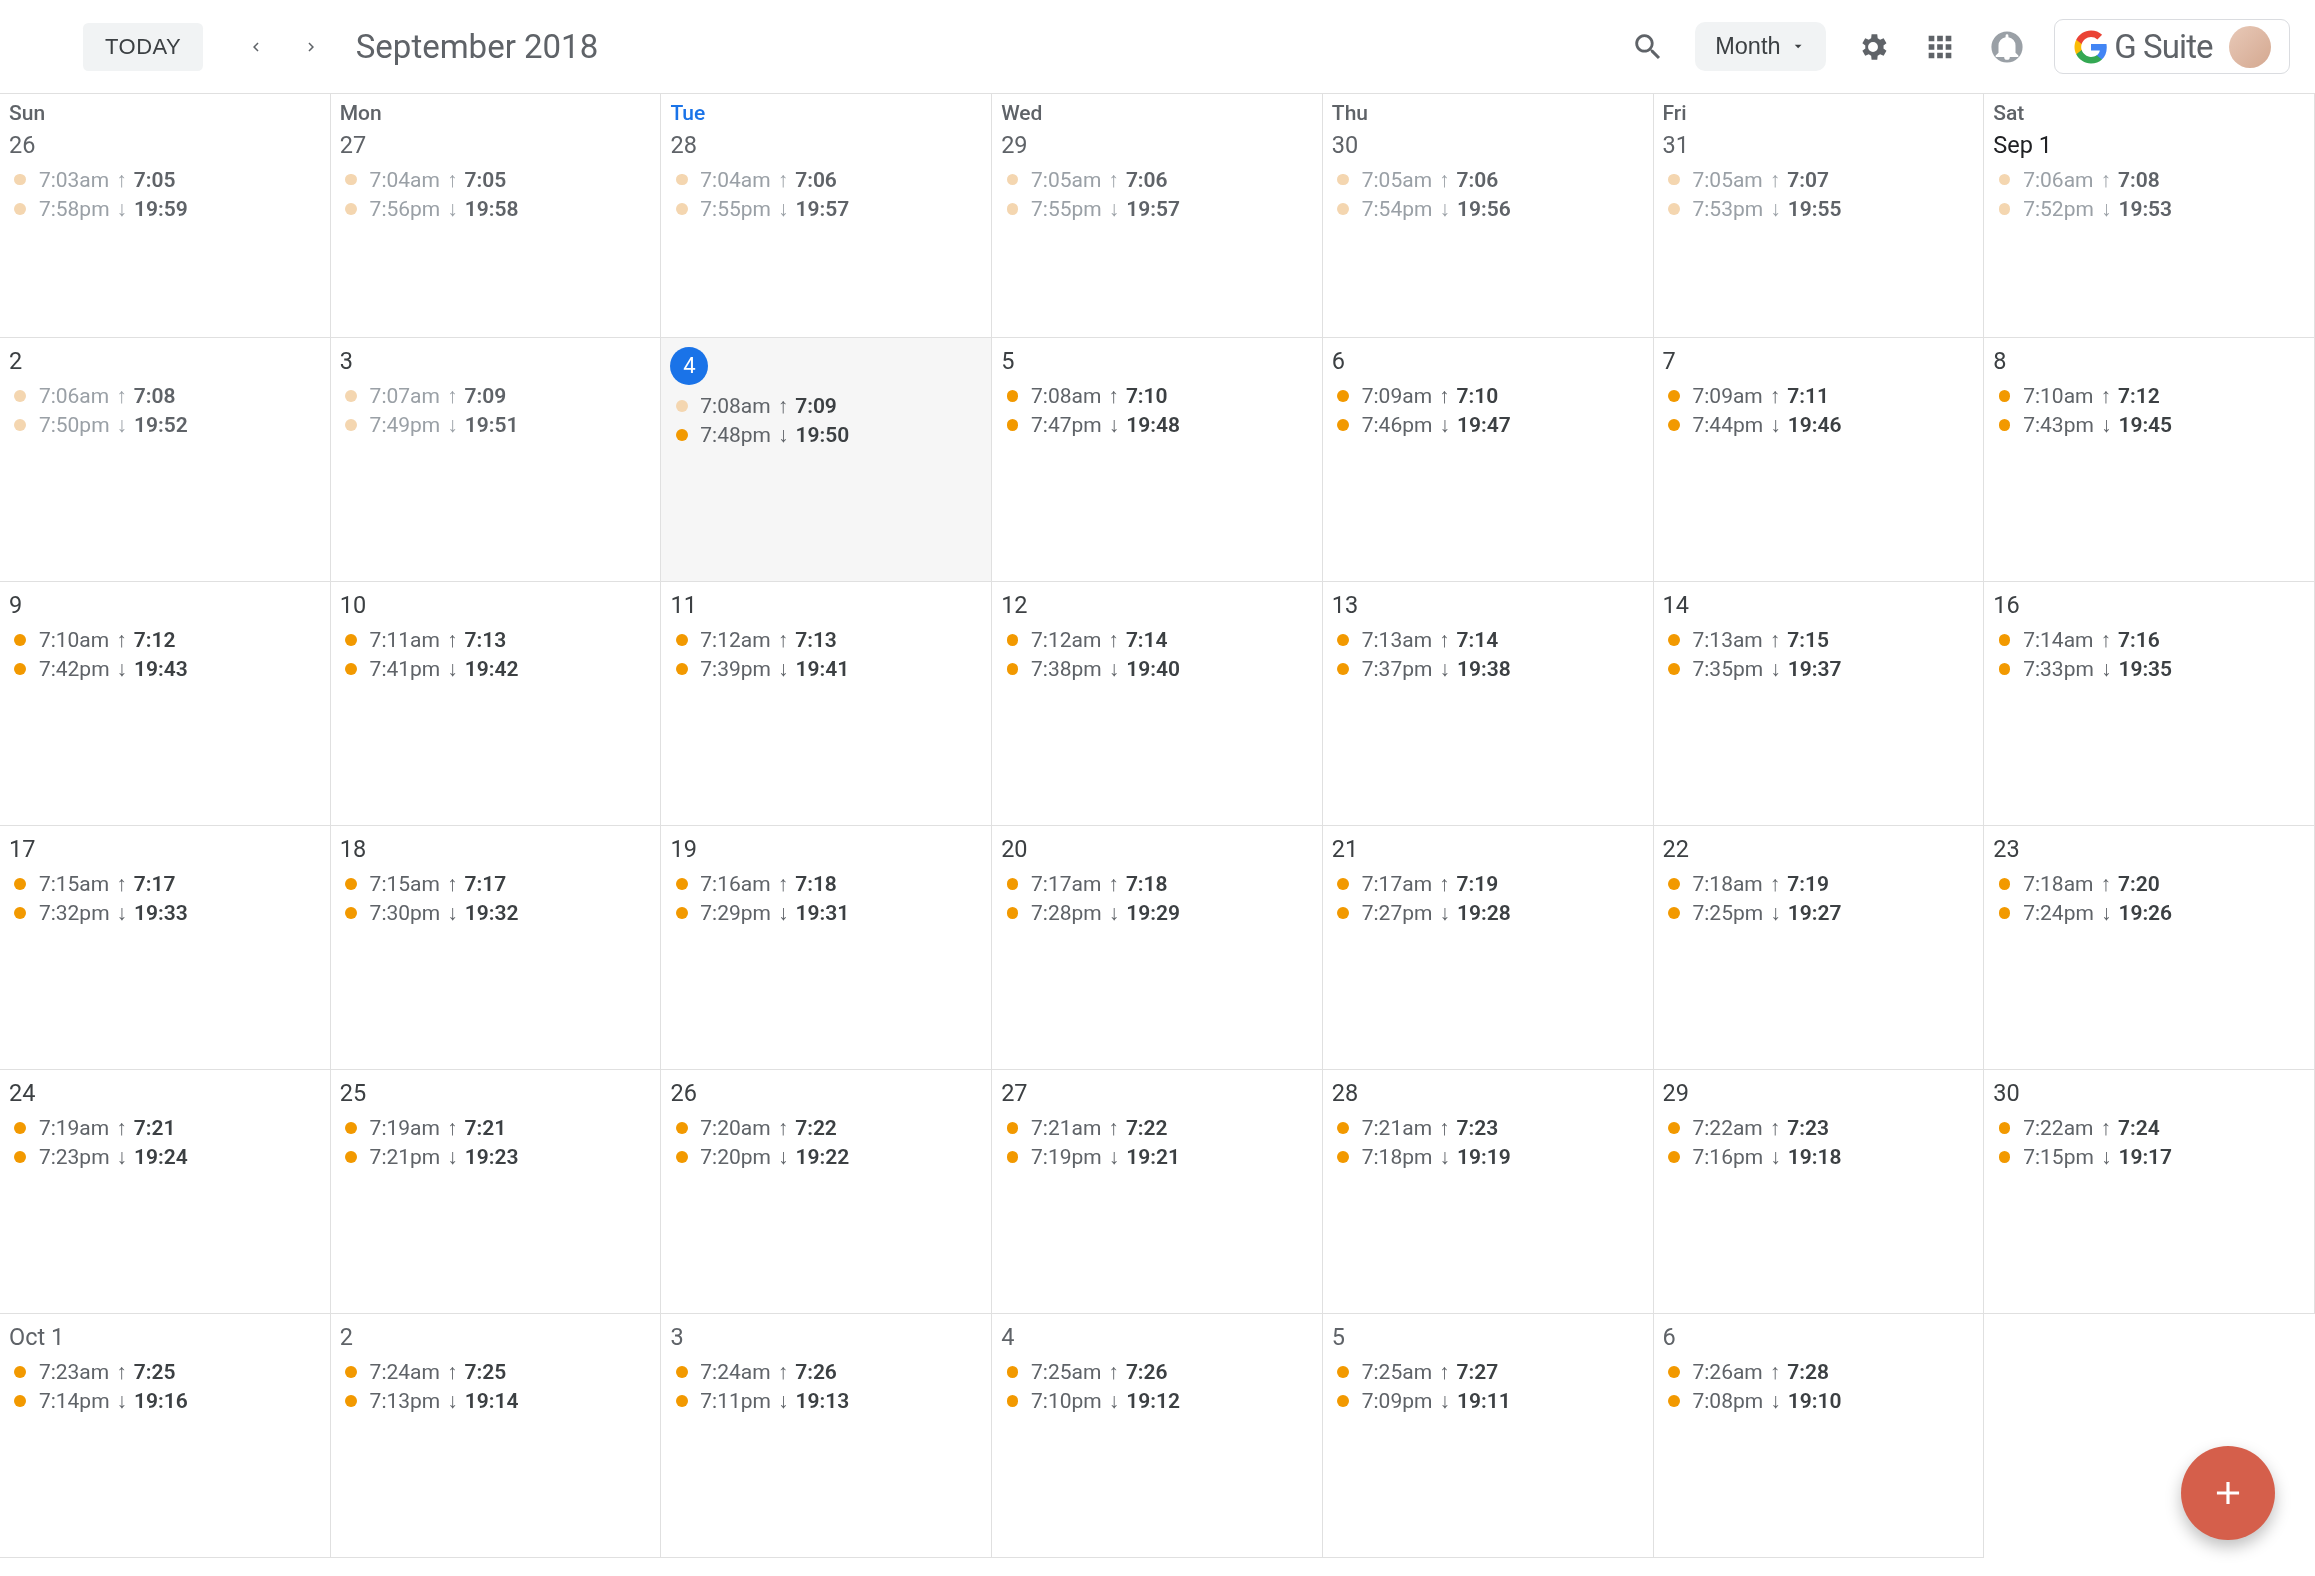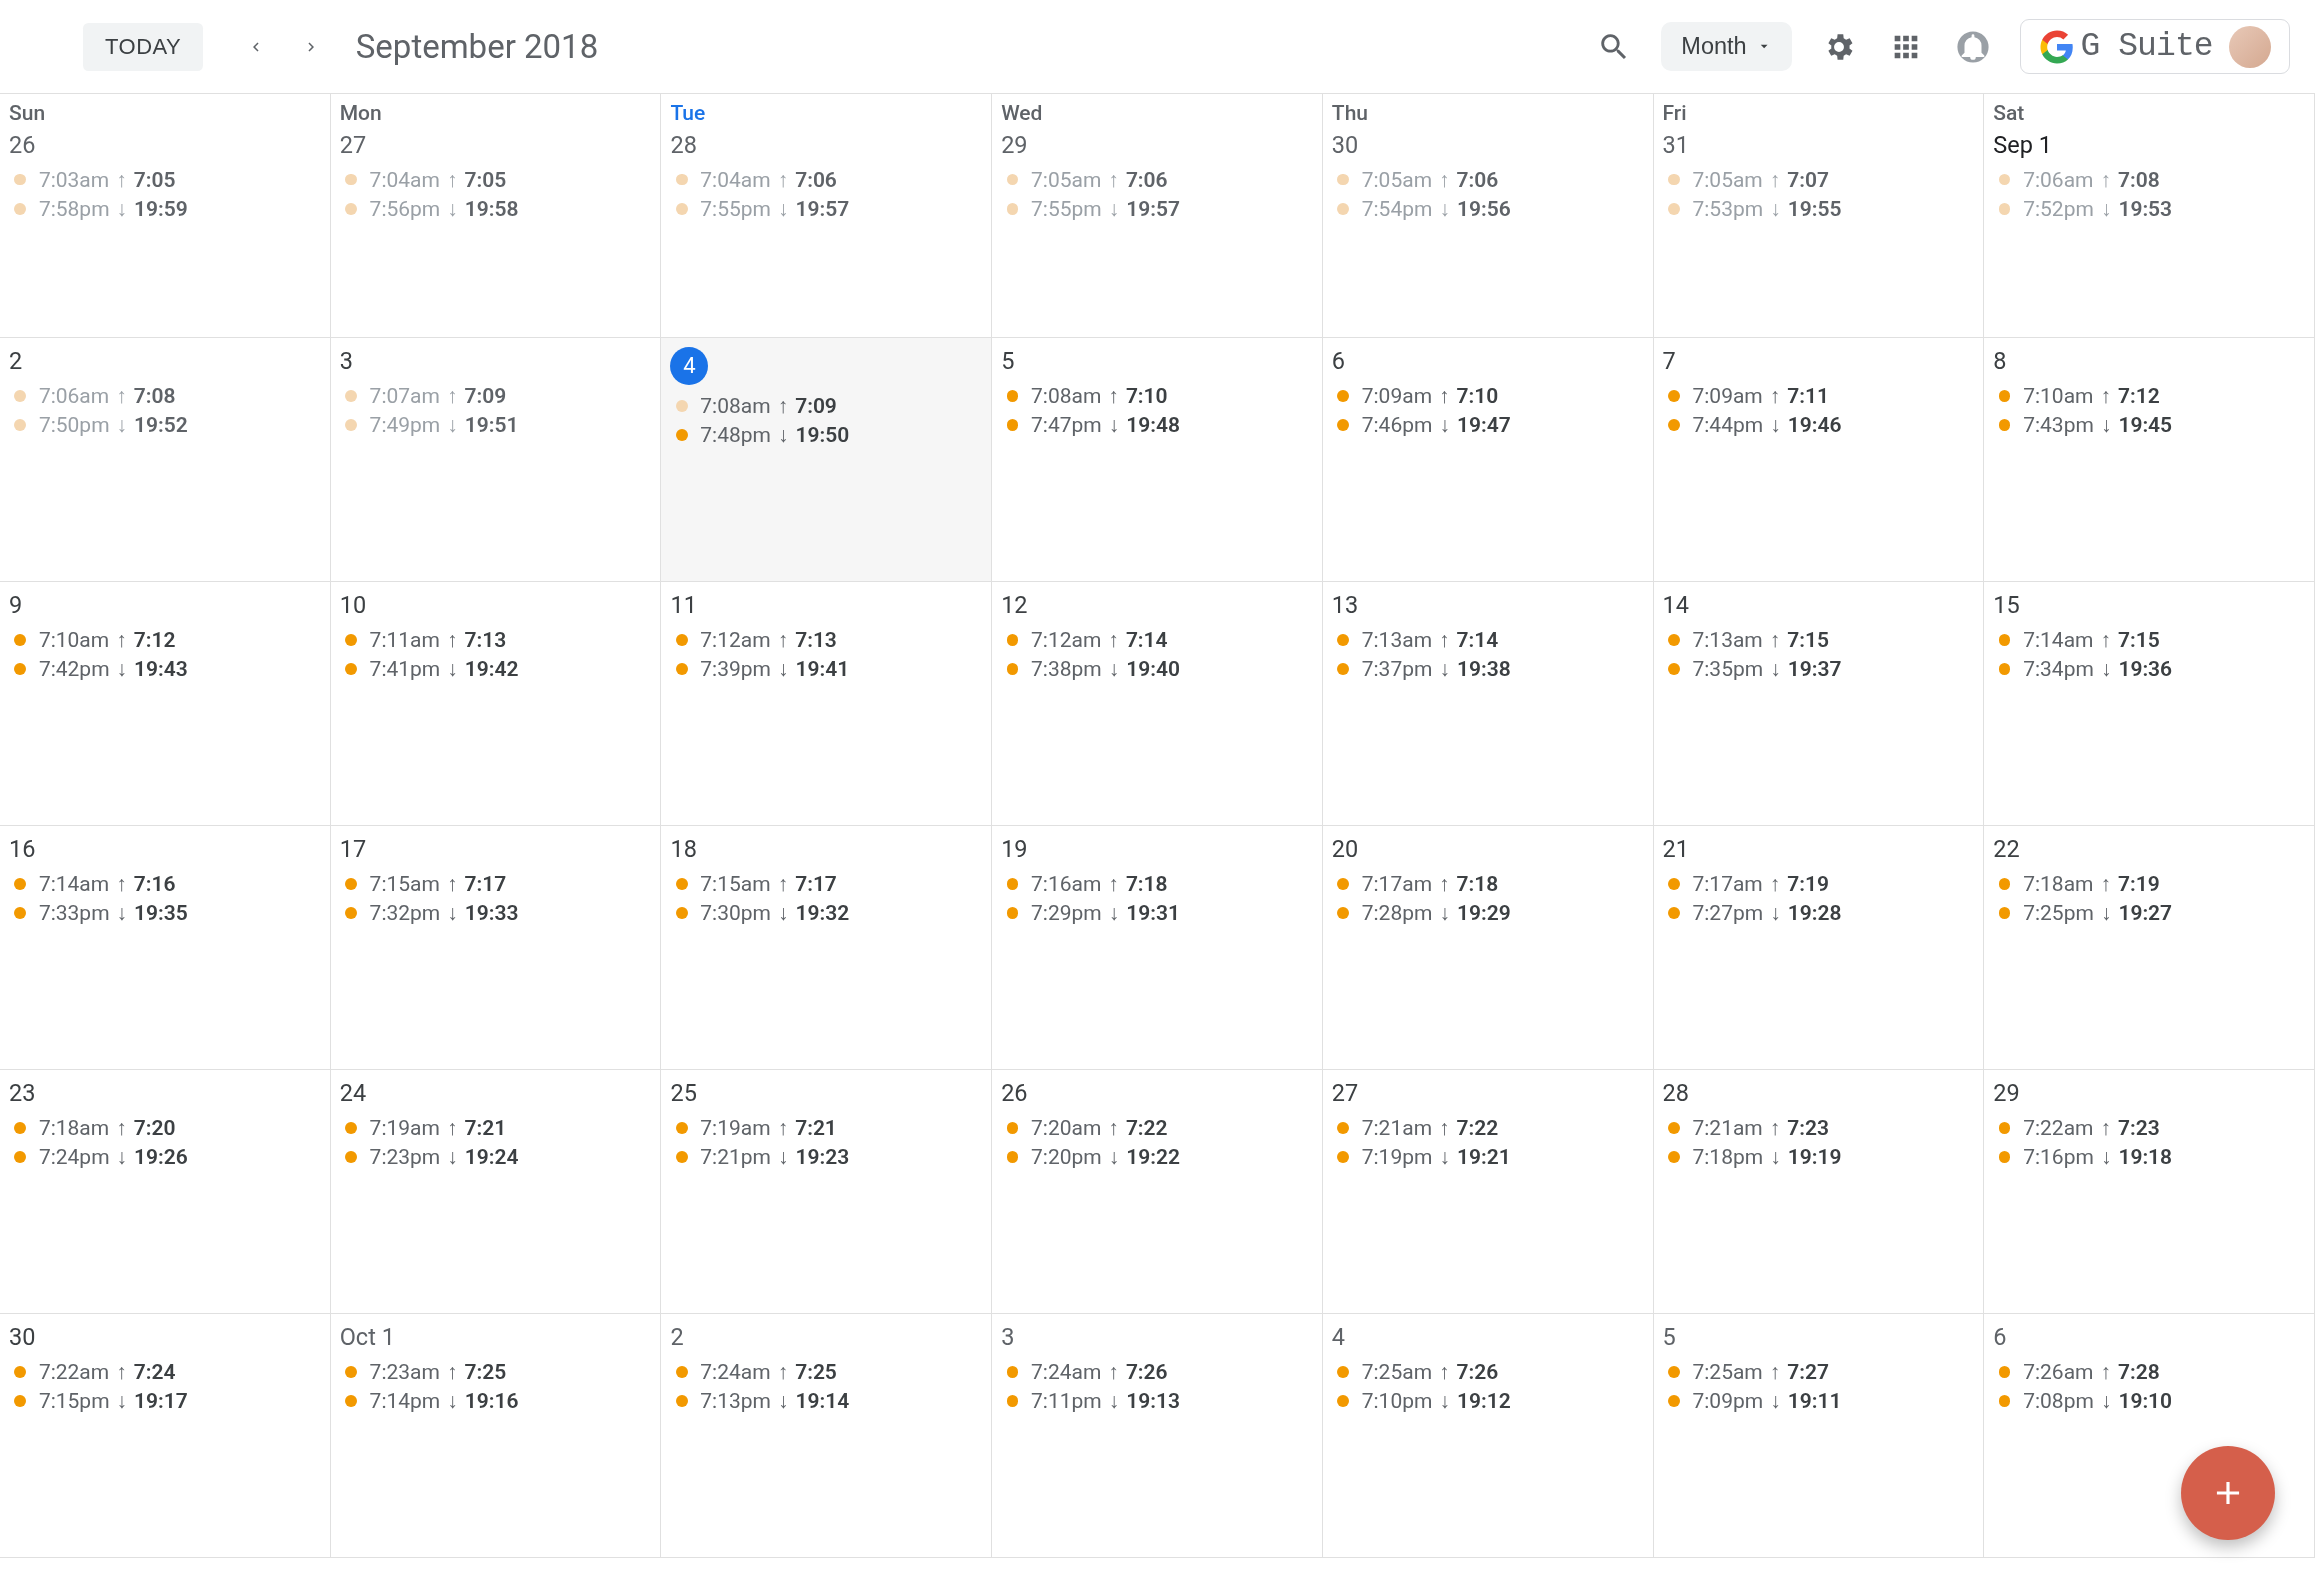--- a/index.html
+++ b/index.html
@@ -8,21 +8,21 @@
   .today-btn { background: #f1f3f4; color: #3c4043; border: none; border-radius: 5.4px; padding: 11px 22px; font-size: 22px; font-weight: 500; cursor: pointer; letter-spacing: 0.5px; }
   .nav-arrows { display: flex; margin-left: 33px; gap: 14.5px; }
   .arrow-btn { width: 40px; height: 40px; background: transparent; border: none; cursor: pointer; display: flex; align-items: center; justify-content: center; border-radius: 50%; color: #5f6368; }
   .arrow-btn svg { width: 18px; height: 18px; }
   .title { font-size: 33px; color: #5f6368; margin-left: 25px; font-weight: 400; }
   .header-right { margin-left: auto; display: flex; align-items: center; gap: 27px; }
   .icon-btn { width: 40px; height: 40px; background: transparent; border: none; cursor: pointer; display: flex; align-items: center; justify-content: center; border-radius: 50%; color: #5f6368; }
   .icon-btn svg { width: 34px; height: 34px; }
   .view-select { background: #f1f3f4; border: none; border-radius: 10px; padding: 11px 20px; display: flex; align-items: center; gap: 9px; cursor: pointer; font-size: 23.5px; color: #3c4043; }
   .view-select svg { width: 16.3px; height: 16.3px; }
-  .gsuite-badge { border: 0.9px solid #dadce0; border-radius: 9px; padding: 5.4px 18px; display: flex; gap: 16.3px; font-size: 33px; color: #5f6368; font-family: Liberation Mono, monospace; }
+  .gsuite-badge { border: 0.9px solid #dadce0; border-radius: 9px; padding: 5.4px 18px; display: flex; gap: 16.3px; font-size: 33px; color: #5f6368; }
   .gsuite-badge .avatar { width: 42px; height: 42px; border-radius: 50%; background: linear-gradient(135deg,#e8c9b8,#d4a890); }
   .gsuite-logo { display:flex; align-items:center; gap:1.8px; }
   .gsuite-g { width:36px; height:36px; }
 
   .grid { display: grid; grid-template-columns: repeat(7, 1fr); }
   .cell { border-right: 0.9px solid #e0e0e0; border-bottom: 0.9px solid #e0e0e0; min-height: 244px; padding: 7.2px 9px; position: relative; }
   .cell.today-bg { background: #f6f6f6; }
   .day-header { font-size: 21px; color: #5f6368; font-weight: 500; margin-bottom: 3.6px; }
   .day-header.highlight { color: #1a73e8; }
   .day-num { font-size: 23.5px; color: #3c4043; font-weight: 400; margin: 1.8px 0 9px 0; display: inline-block; }
@@ -237,27 +237,20 @@
         <span class="dot solid"></span>
         <span class="ev-text active">7:37pm <span class="arrow-char">↓</span> <span class="bold">19:38</span></span>
       </div></div>
     <div class="cell"><div class="day-num">14</div><div class="event">
         <span class="dot solid"></span>
         <span class="ev-text active">7:13am <span class="arrow-char">↑</span> <span class="bold">7:15</span></span>
       </div><div class="event">
         <span class="dot solid"></span>
         <span class="ev-text active">7:35pm <span class="arrow-char">↓</span> <span class="bold">19:37</span></span>
       </div></div>
-    <div class="cell"><div class="day-num">15</div><div class="event">
-        <span class="dot solid"></span>
-        <span class="ev-text active">7:14am <span class="arrow-char">↑</span> <span class="bold">7:15</span></span>
-      </div><div class="event">
-        <span class="dot solid"></span>
-        <span class="ev-text active">7:34pm <span class="arrow-char">↓</span> <span class="bold">19:36</span></span>
-      </div></div>
     <div class="cell"><div class="day-num">16</div><div class="event">
         <span class="dot solid"></span>
         <span class="ev-text active">7:14am <span class="arrow-char">↑</span> <span class="bold">7:16</span></span>
       </div><div class="event">
         <span class="dot solid"></span>
         <span class="ev-text active">7:33pm <span class="arrow-char">↓</span> <span class="bold">19:35</span></span>
       </div></div>
     <div class="cell"><div class="day-num">17</div><div class="event">
         <span class="dot solid"></span>
         <span class="ev-text active">7:15am <span class="arrow-char">↑</span> <span class="bold">7:17</span></span>

